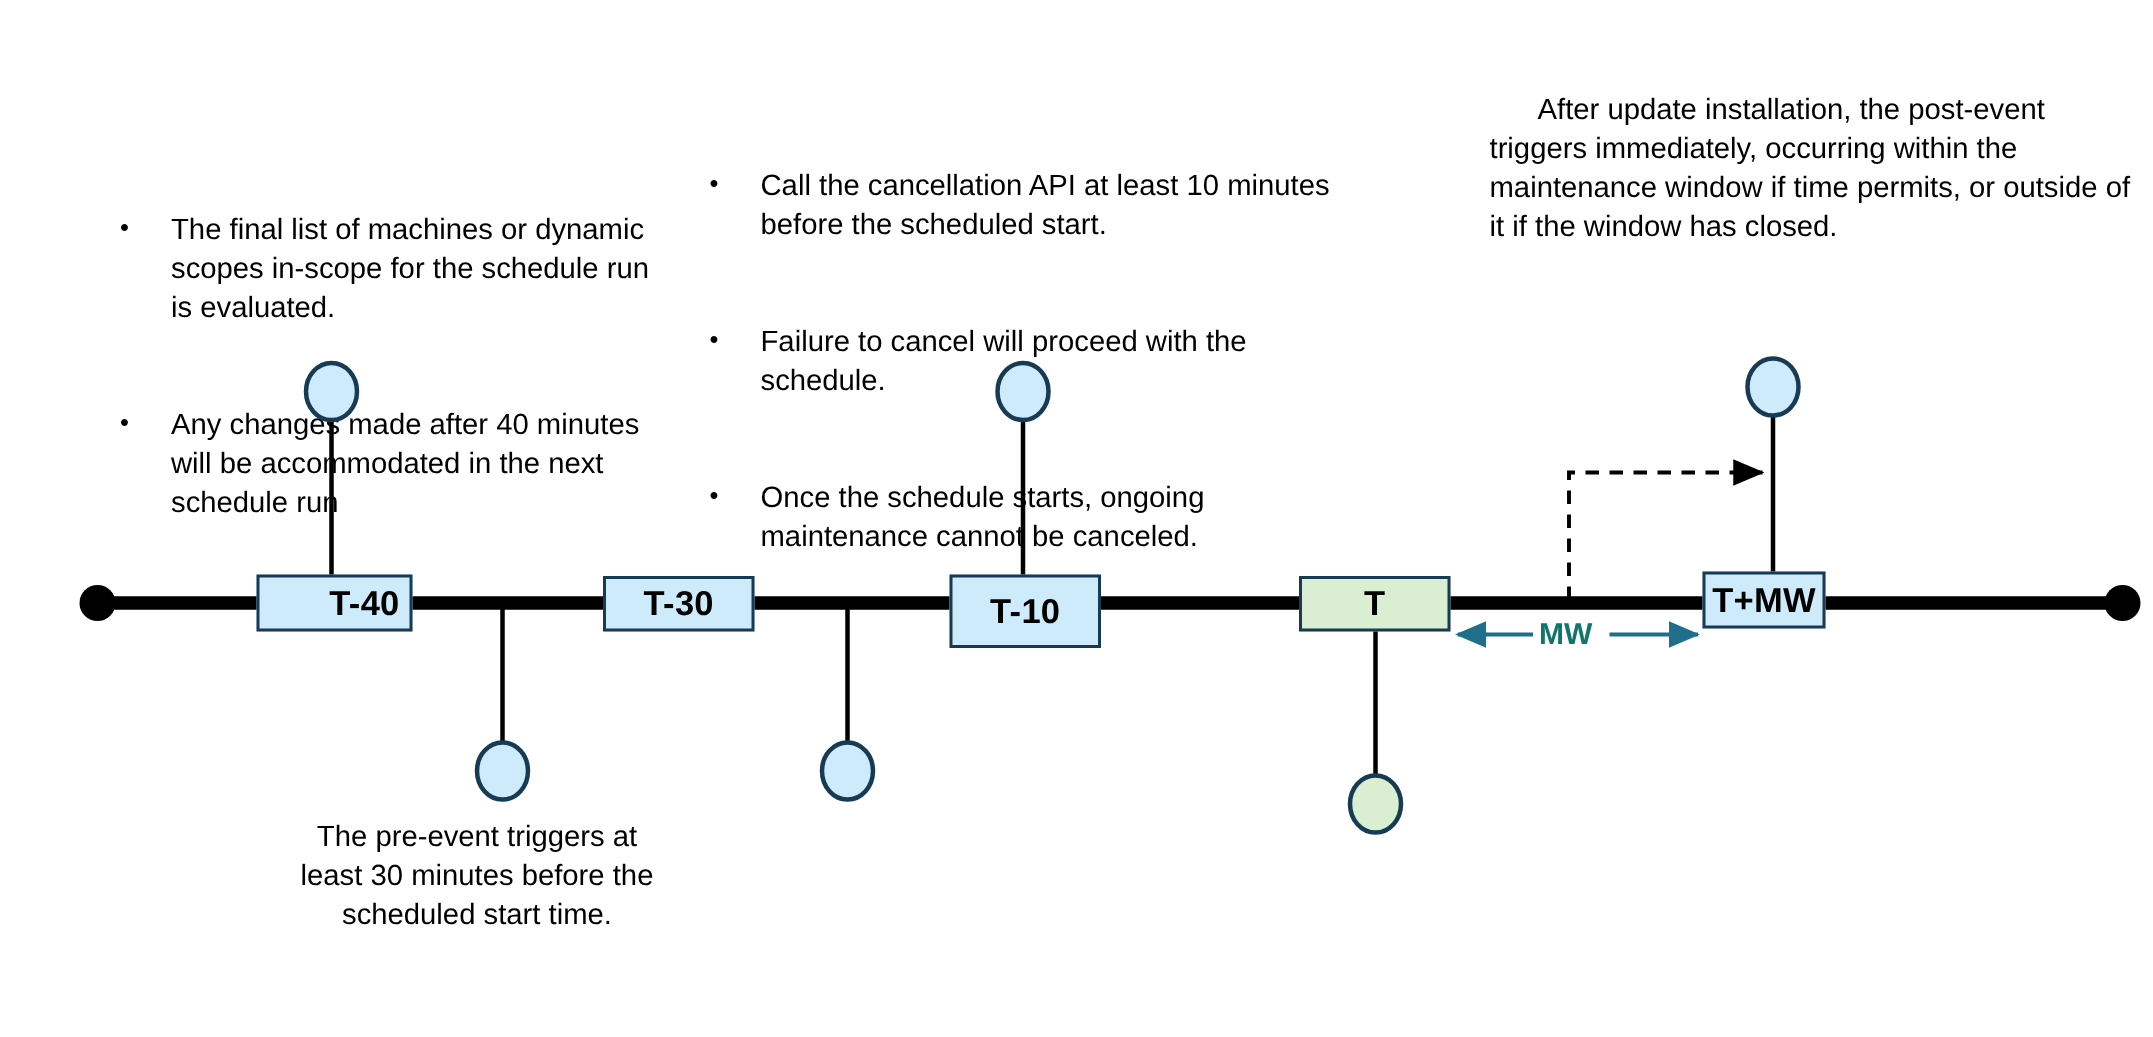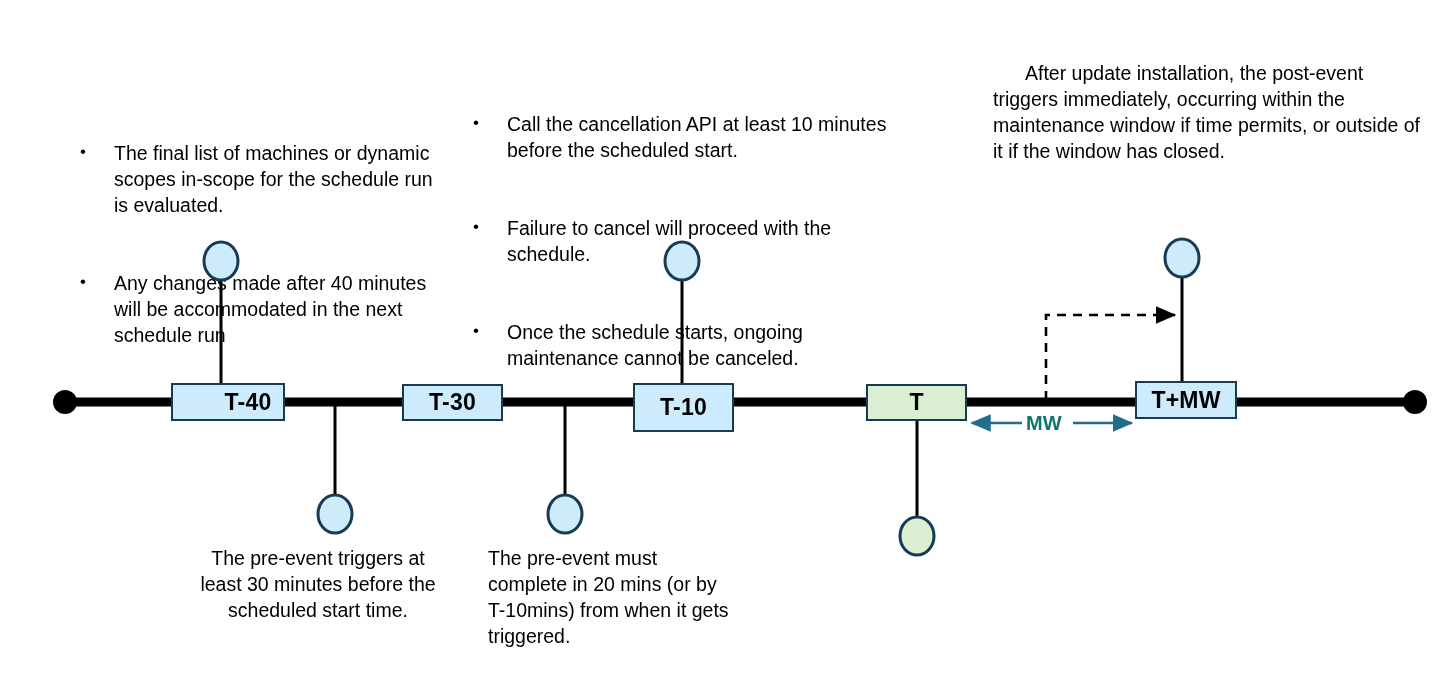--- a/index.html
+++ b/index.html
@@ -143,30 +143,29 @@
         <path d="M8,0 L0,3.4 L8,6.8 z" fill="#1F6E8C"></path>
       </marker>
     </defs>
 
     <path d="M1046,400 L1046,315 L1175,315" fill="none" stroke="#000000" stroke-width="2.6" stroke-dasharray="9,7" marker-end="url(#arrow-dashed)"></path>
 
     <line x1="972" y1="423" x2="1022" y2="423" stroke="#1F6E8C" stroke-width="2.6" marker-start="url(#arrow-teal-start)"></line>
     <line x1="1073" y1="423" x2="1132" y2="423" stroke="#1F6E8C" stroke-width="2.6" marker-end="url(#arrow-teal-end)"></line>
   </svg>
 
-  <div class="node-box node-blue" style="left:171px; top:383px; width:114px; height:38px;padding-left:40px;">T-40</div>
+  <div class="node-box node-blue" style="left:171px; top:383px; width:104px; height:38px;padding-left:40px;">T-40</div>
 
   <div class="node-box node-blue" style="left:402px; top:384px; width:101px; height:37px;">T-30</div>
 
   <div class="node-box node-blue" style="left:633px; top:383px; width:101px; height:49px;">T-10</div>
 
   <div class="node-box node-green" style="left:866px; top:384px; width:101px; height:37px;">T</div>
 
-  <div class="node-box node-blue" style="left:1135px; top:381px; width:102px; height:38px;">T+MW</div>
+  <div class="node-box node-blue" style="left:1135px; top:381px; width:82px; height:38px;">T+MW</div>
 
   <div class="mw-label" style="left:1022px; top:412px;">MW</div>
 
   <div class="note" style="left:198px; top:545px; width:240px;text-align:center;">The pre-event triggers at least 30 minutes before the scheduled start time.</div>
 
-  <div class="note" style="left:488px; top:545px; width:248px;">The pre-event must complete in 20 mins (or by T-10mins) from when it gets triggered.</div>
 
 
 </div>
 
 </body></html>

